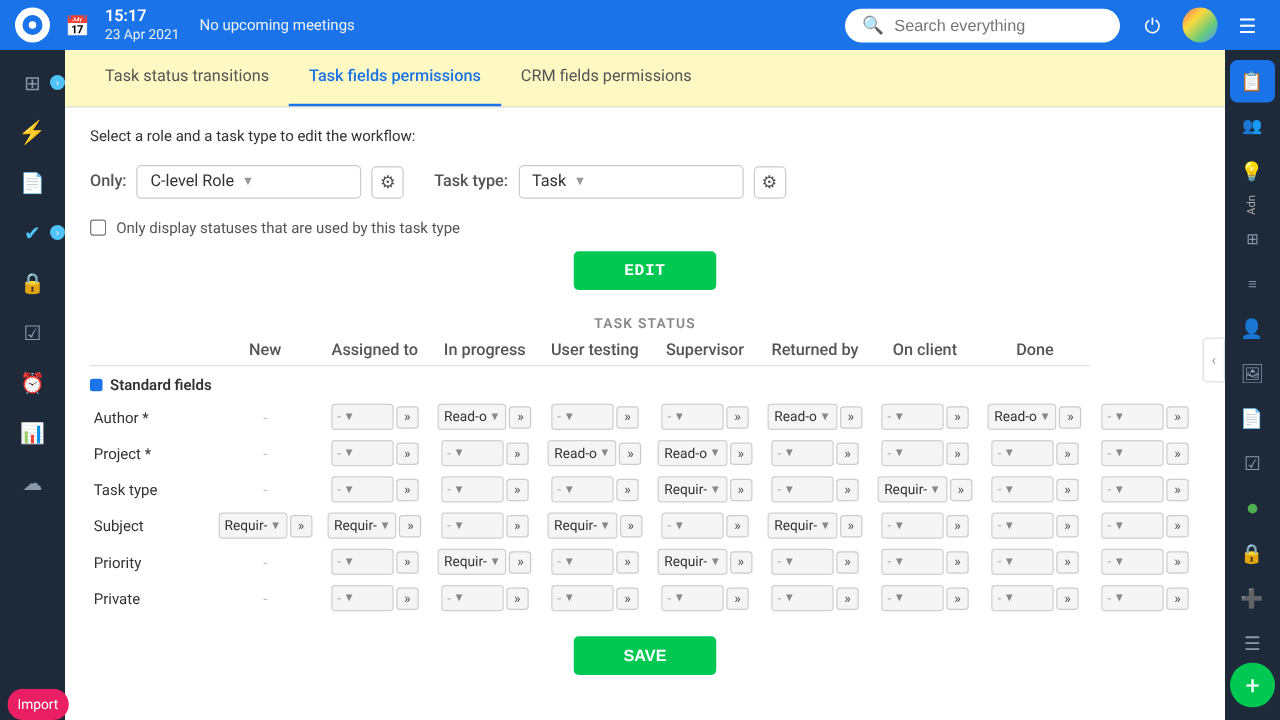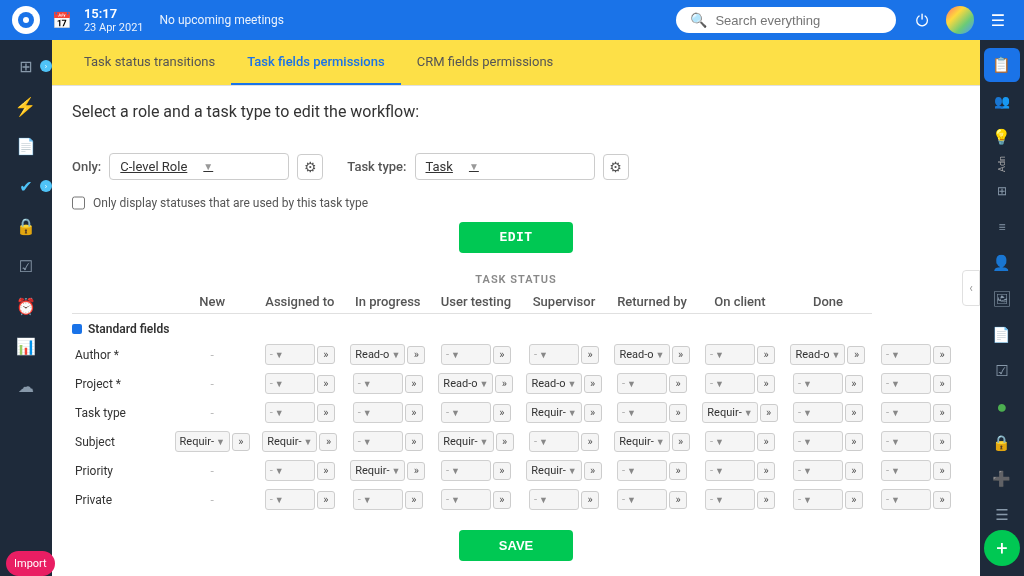--- a/index.html
+++ b/index.html
@@ -57,39 +57,39 @@
     .right-item.green-plus { position: fixed; bottom: 10px; right: 4px; background: #00c853; color: white; width: 36px; height: 36px; border-radius: 50%; font-size: 20px; }
     .right-label { font-size: 9px; color: #aaa; writing-mode: vertical-rl; text-orientation: mixed; transform: rotate(180deg); }
 
     
     .main {
       position: fixed; top: 40px; left: 52px; right: 44px; bottom: 0;
       background: white; overflow-y: auto; display: flex; flex-direction: column;
     }
 
     
-    .tabs { display: flex; gap: 0; padding: 0 16px; border-bottom: 1px solid #e0e0e0; background: #fde047; }
+    .tabs { display: flex; gap: 0; padding: 0 16px; border-bottom: 1px solid #e0e0e0; background: #fef9c3; }
     .tab {
       padding: 14px 16px; font-size: 13px; color: #555; cursor: pointer;
       border-bottom: 2px solid transparent; white-space: nowrap;
     }
     .tab.active { color: #1a73e8; border-bottom-color: #1a73e8; font-weight: 500; }
 
     
     .content { padding: 16px 20px; flex: 1; }
-    .instruction { font-size: 16px; color: #333; margin-bottom: 32px; }
+    .instruction { font-size: 12px; color: #333; margin-bottom: 16px; }
 
     
     .filter-row { display: flex; align-items: center; gap: 24px; margin-bottom: 16px; }
     .filter-group { display: flex; align-items: center; gap: 8px; }
     .filter-label { font-size: 13px; color: #555; font-weight: 500; }
     .filter-select {
       display: flex; align-items: center; border: 1px solid #ccc; border-radius: 4px;
-      padding: 5px 10px; background: white; gap: 16px; cursor: pointer; min-width: 180px;
-      font-size: 13px; color: #333; text-decoration: underline;
+      padding: 5px 10px; background: white; gap: 6px; cursor: pointer; min-width: 180px;
+      font-size: 13px; color: #333;
     }
     .filter-select .arrow { color: #999; font-size: 10px; }
     .filter-add-btn {
       width: 26px; height: 26px; border: 1px solid #ccc; border-radius: 4px;
       display: flex; align-items: center; justify-content: center; cursor: pointer;
       font-size: 14px; color: #555; background: white;
     }
 
     
     .checkbox-row { display: flex; gap: 8px; margin-bottom: 12px; font-size: 12px; color: #555; }

